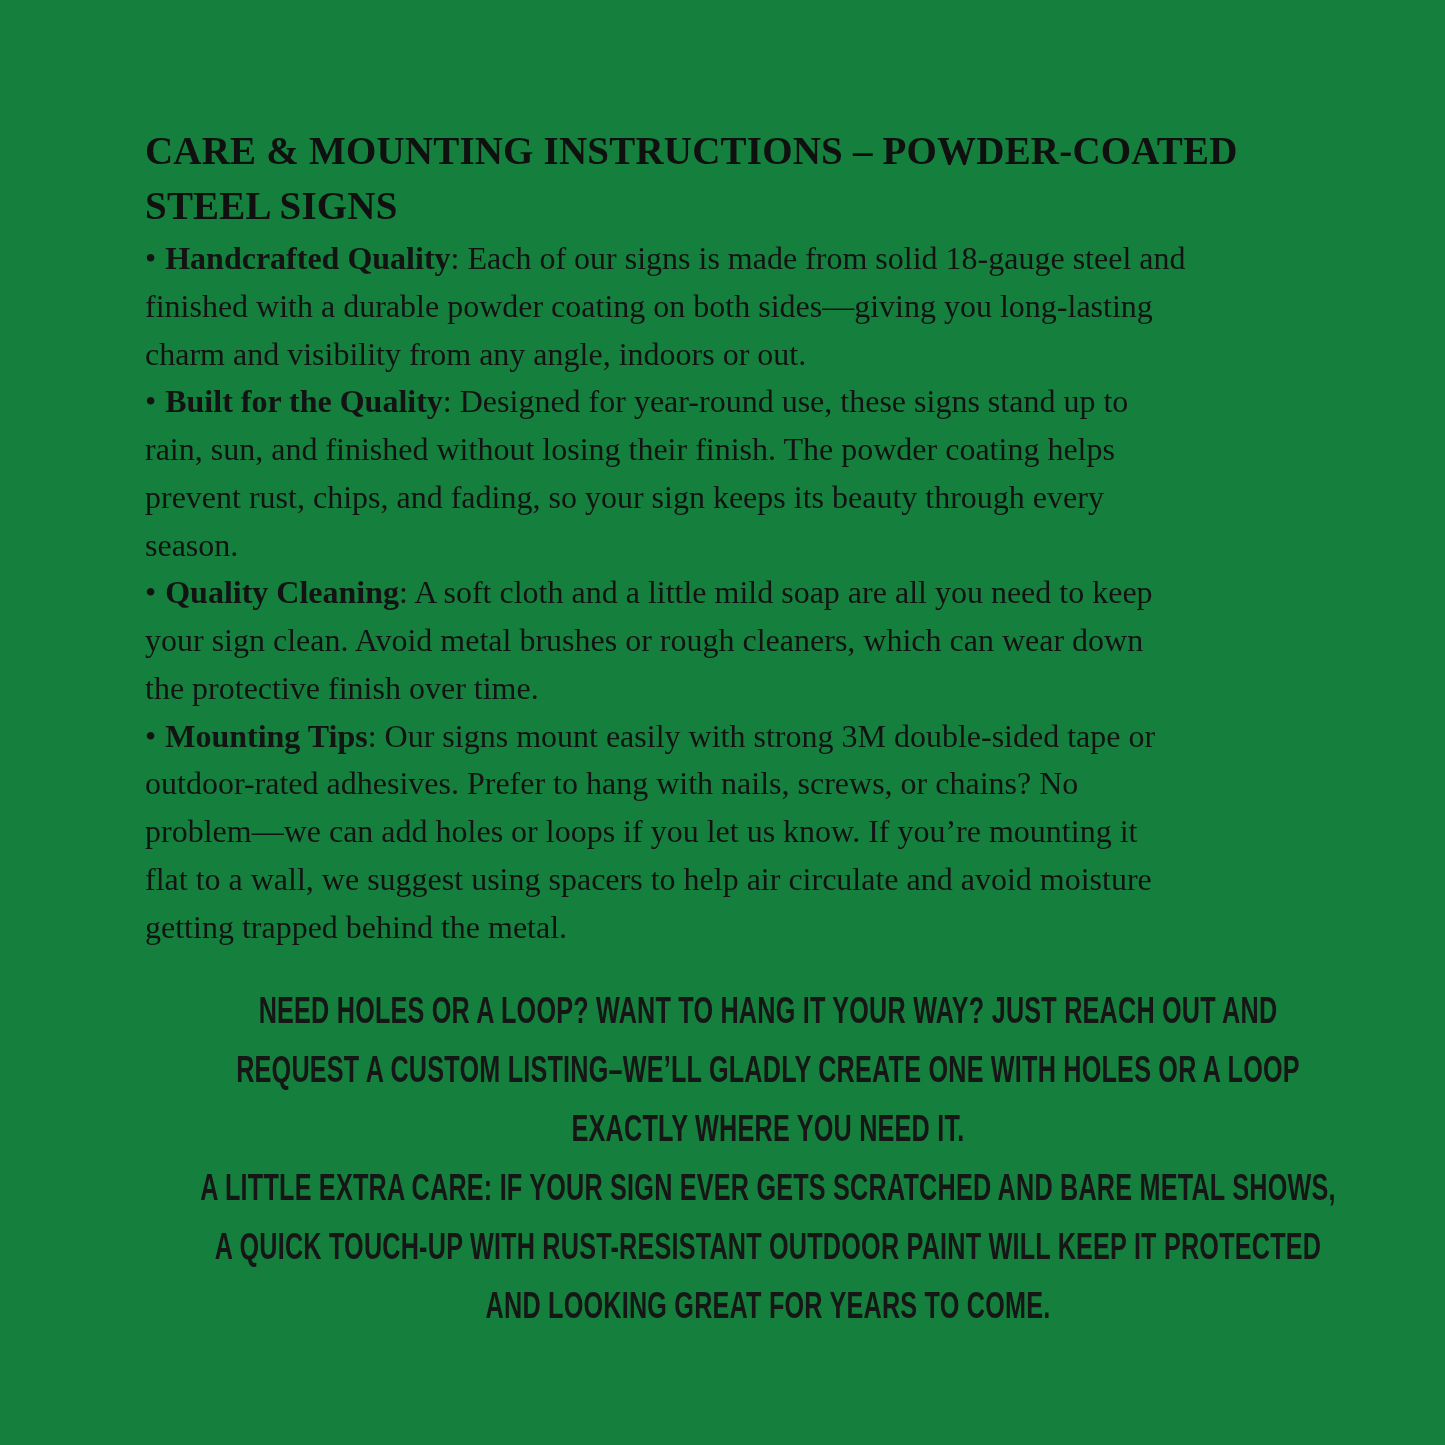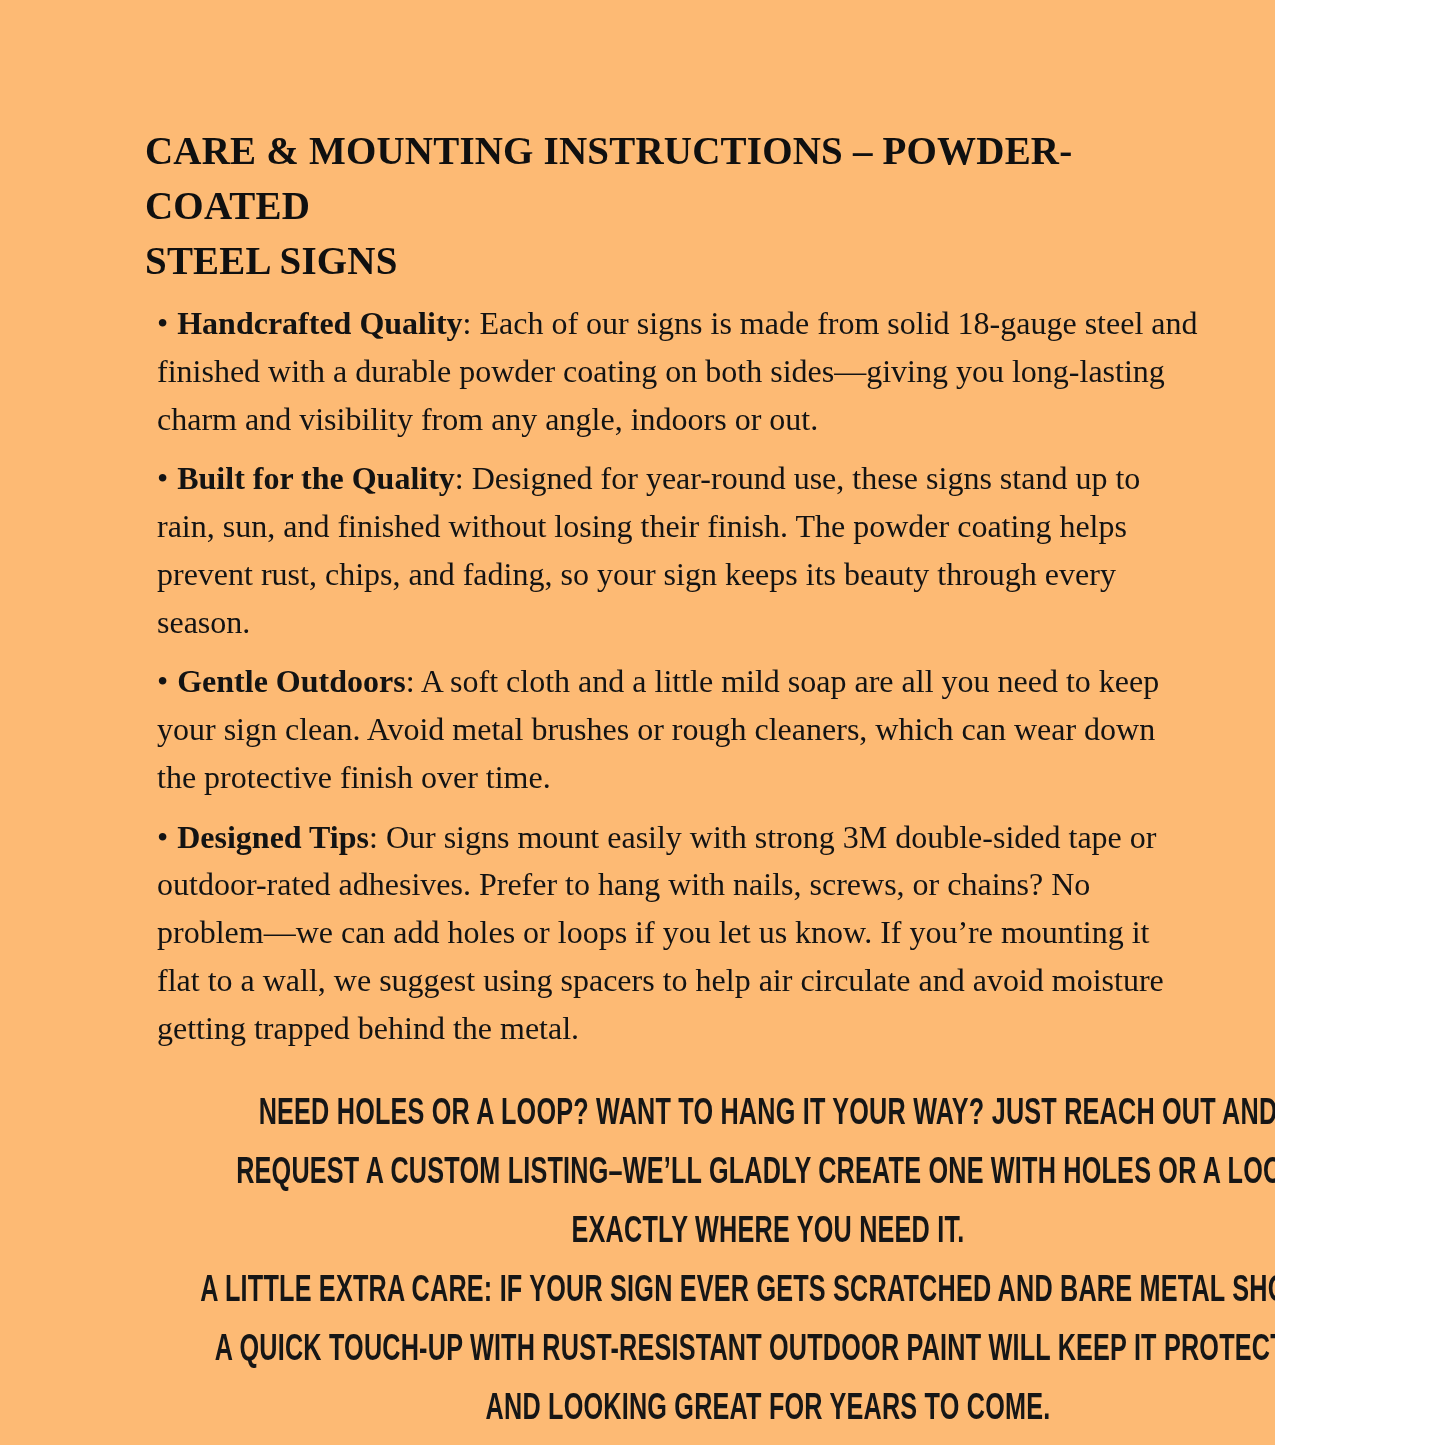--- a/index.html
+++ b/index.html
@@ -2,44 +2,44 @@
 <html><head>
 <meta charset="utf-8">
 <style>
   html, body {
     margin: 0;
     padding: 0;
     background: #ffffff;
   }
   .page {
     position: relative;
-    width: 1275px;
+    width: 1445px;
     height: 1445px;
-    background: #fdba74;
+    background: #15803d;
     box-sizing: border-box;
     padding: 123px 60px 0 145px;
     overflow: hidden;
     font-family: "Liberation Serif", serif;
     color: #111111;
   }
   .title {
     margin: 0;
     font-family: "Liberation Serif", serif;
     font-weight: 700;
     font-size: 39px;
     line-height: 55px;
     letter-spacing: 0.2px;
     white-space: pre-line;
     color: #101010;
   }
   .body-text {
     margin-top: 2px;
   }
   .bullet {
-    margin: 12px;
+    margin: 0;
     font-family: "Liberation Serif", serif;
     font-size: 32px;
     line-height: 47.75px;
     white-space: pre-line;
     color: #131313;
   }
   .bullet .marker {
     padding-right: 9px;
   }
   .bullet .b {
@@ -72,24 +72,24 @@
 STEEL SIGNS</h1>
 
   <div class="body-text">
     <p class="bullet"><span class="marker">•</span><span class="b">Handcrafted Quality</span><span class="rest">: Each of our signs is made from solid 18-gauge steel and
 finished with a durable powder coating on both sides—giving you long-lasting
 charm and visibility from any angle, indoors or out.</span></p>
     <p class="bullet"><span class="marker">•</span><span class="b">Built for the Quality</span><span class="rest">: Designed for year-round use, these signs stand up to
 rain, sun, and finished without losing their finish. The powder coating helps
 prevent rust, chips, and fading, so your sign keeps its beauty through every
 season.</span></p>
-    <p class="bullet"><span class="marker">•</span><span class="b">Gentle Outdoors</span><span class="rest">: A soft cloth and a little mild soap are all you need to keep
+    <p class="bullet"><span class="marker">•</span><span class="b">Quality Cleaning</span><span class="rest">: A soft cloth and a little mild soap are all you need to keep
 your sign clean. Avoid metal brushes or rough cleaners, which can wear down
 the protective finish over time.</span></p>
-    <p class="bullet"><span class="marker">•</span><span class="b">Designed Tips</span><span class="rest">: Our signs mount easily with strong 3M double-sided tape or
+    <p class="bullet"><span class="marker">•</span><span class="b">Mounting Tips</span><span class="rest">: Our signs mount easily with strong 3M double-sided tape or
 outdoor-rated adhesives. Prefer to hang with nails, screws, or chains? No
 problem—we can add holes or loops if you let us know. If you’re mounting it
 flat to a wall, we suggest using spacers to help air circulate and avoid moisture
 getting trapped behind the metal.</span></p>
   </div>
 
   <div class="caps-section">
     <p>NEED HOLES OR A LOOP? WANT TO HANG IT YOUR WAY? JUST REACH OUT AND
 REQUEST A CUSTOM LISTING–WE’LL GLADLY CREATE ONE WITH HOLES OR A LOOP
 EXACTLY WHERE YOU NEED IT.</p>

